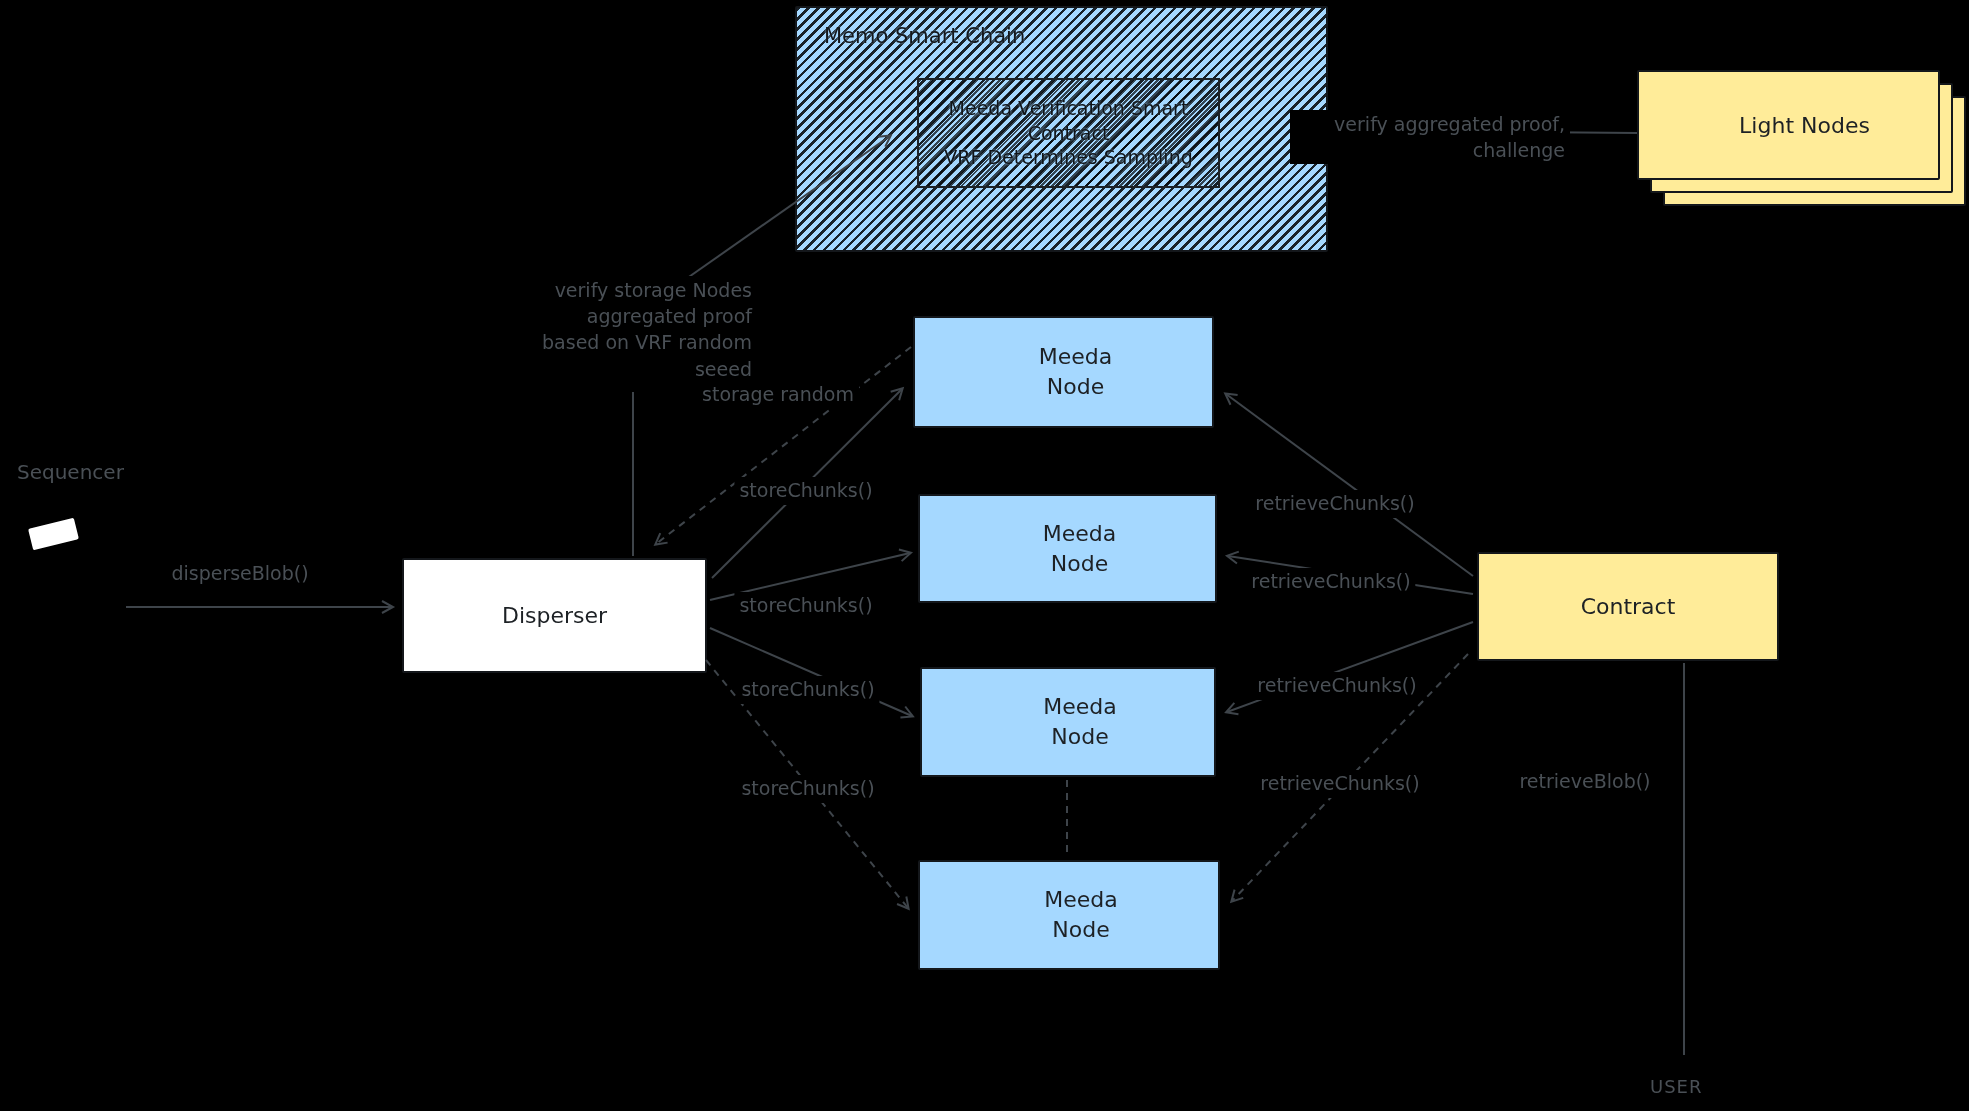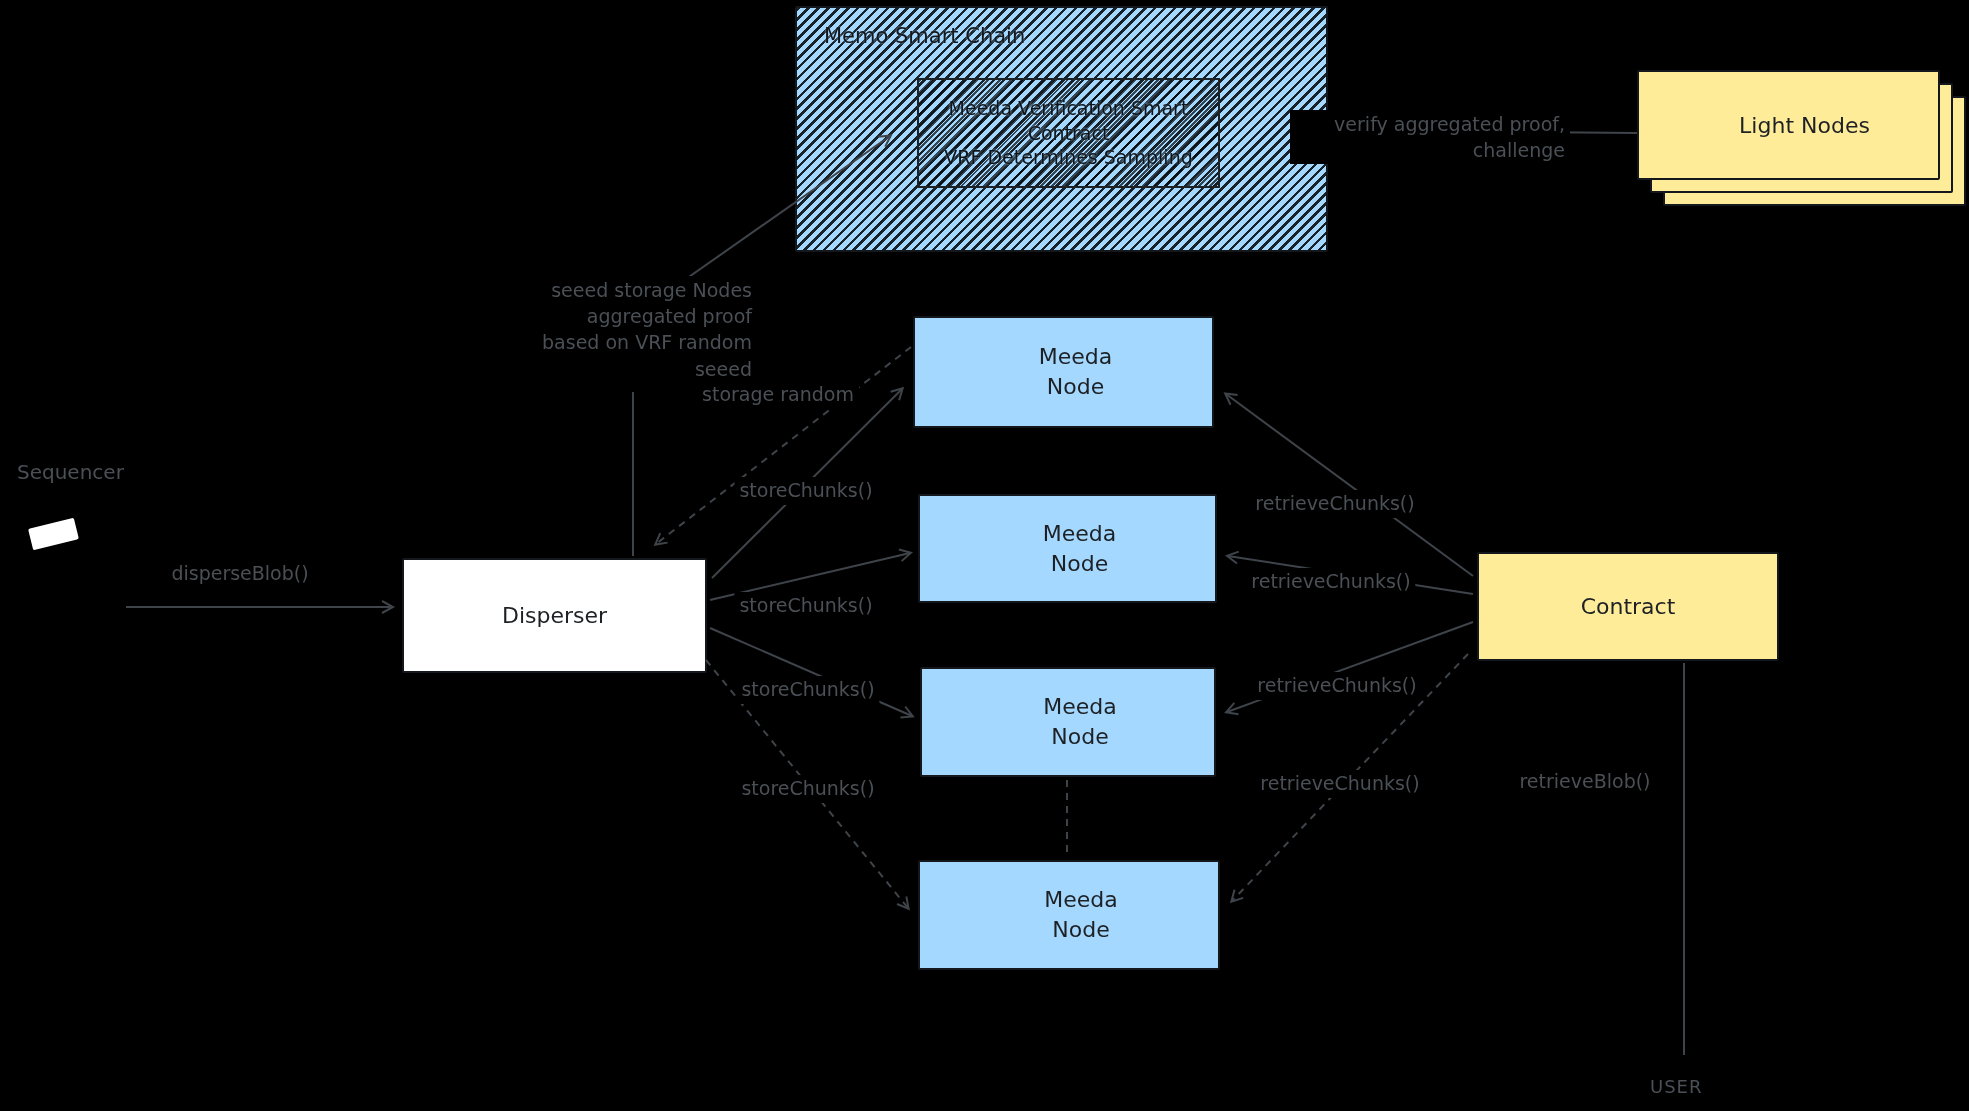--- a/index.html
+++ b/index.html
@@ -123,21 +123,21 @@
       <line x1="1067" y1="780" x2="1067" y2="856" stroke-dasharray="7 6"></line>
       <line x1="1684" y1="663" x2="1684" y2="1055"></line>
     </g>
   </svg>
 
   <span class="lbl noshift" style="left:12px;top:458px;font-size:20px;">Sequencer</span>
 
   <span class="lbl" style="left:240px;top:560px;">disperseBlob()</span>
 
   <div class="lbl multiline" style="left:637px;top:276px;width:230px;">
-    <div>seeed storage Nodes</div>
+    <div>verify storage Nodes</div>
     <div>aggregated proof</div>
     <div>based on VRF random</div>
     <div>seeed</div>
   </div>
 
   <span class="lbl" style="left:778px;top:381px;">storage random</span>
 
   <span class="lbl" style="left:806px;top:477px;">storeChunks()</span>
   <span class="lbl" style="left:806px;top:592px;">storeChunks()</span>
   <span class="lbl" style="left:808px;top:676px;">storeChunks()</span>

